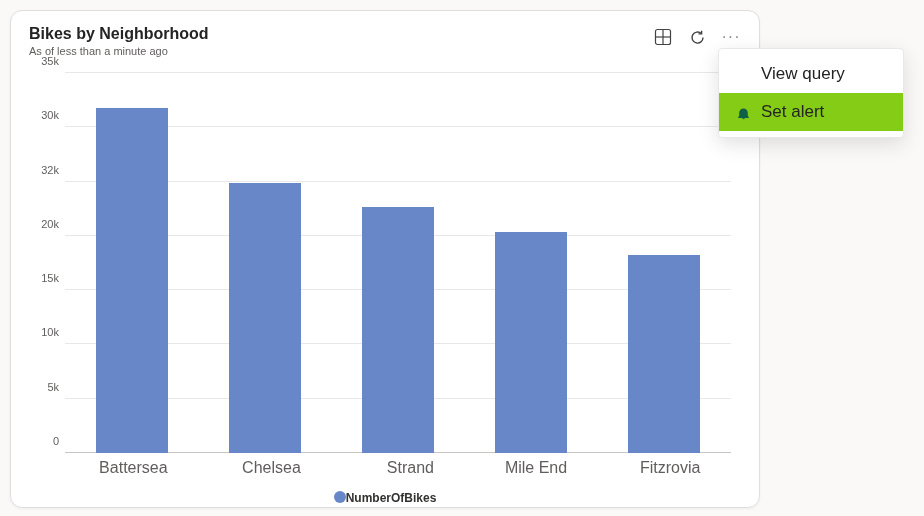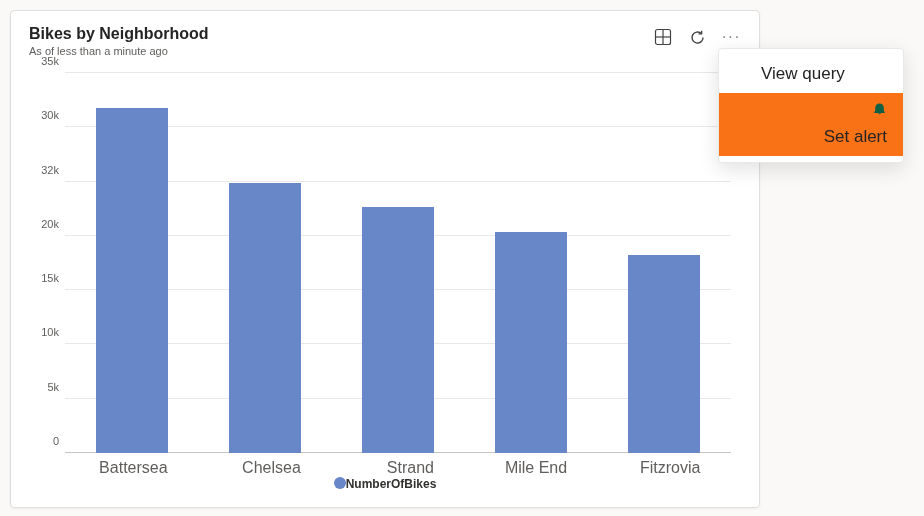--- a/index.html
+++ b/index.html
@@ -12,21 +12,21 @@
       overflow: hidden;
     }
     .card {
       position: absolute;
       left: 10px;
       top: 10px;
       width: 750px;
       height: 498px;
       background: #fff;
       border: 1px solid #e1dfdd;
-      border-radius: 4px;
+      border-radius: 12px;
       box-shadow: 0 1px 3px rgba(0,0,0,0.05);
       padding: 14px 18px 10px 18px;
     }
     .card-header {
       display: flex;
       justify-content: space-between;
       align-items: flex-start;
     }
     .title-block { flex: 1; }
     .card-title {
@@ -113,20 +113,21 @@
     }
     .x-label {
       font-size: 16px;
       color: #605e5c;
       text-align: right;
       width: 72px;
     }
     .legend {
       display: flex;
       justify-content: center;
+      margin-top: 14px;
     }
     .legend-swatch {
       width: 12px;
       height: 12px;
       border-radius: 50%;
       background: #6787c8;
     }
     .legend-label {
       font-size: 12px;
       font-weight: 600;
@@ -146,22 +147,21 @@
     .menu-item {
       display: flex;
       align-items: flex-end;
       gap: 10px;
       padding: 9px 16px;
       font-size: 17px;
       color: #242424;
       cursor: pointer;
     }
     .menu-item.hover {
-      background: #f97316;
-      flex-direction: column;
+      background: #84cc16;
     }
     .menu-icon {
       width: 16px;
       display: flex;
       justify-content: center;
     }
     .bell-icon svg { display:block; }
   </style>
 </head>
 <body>

